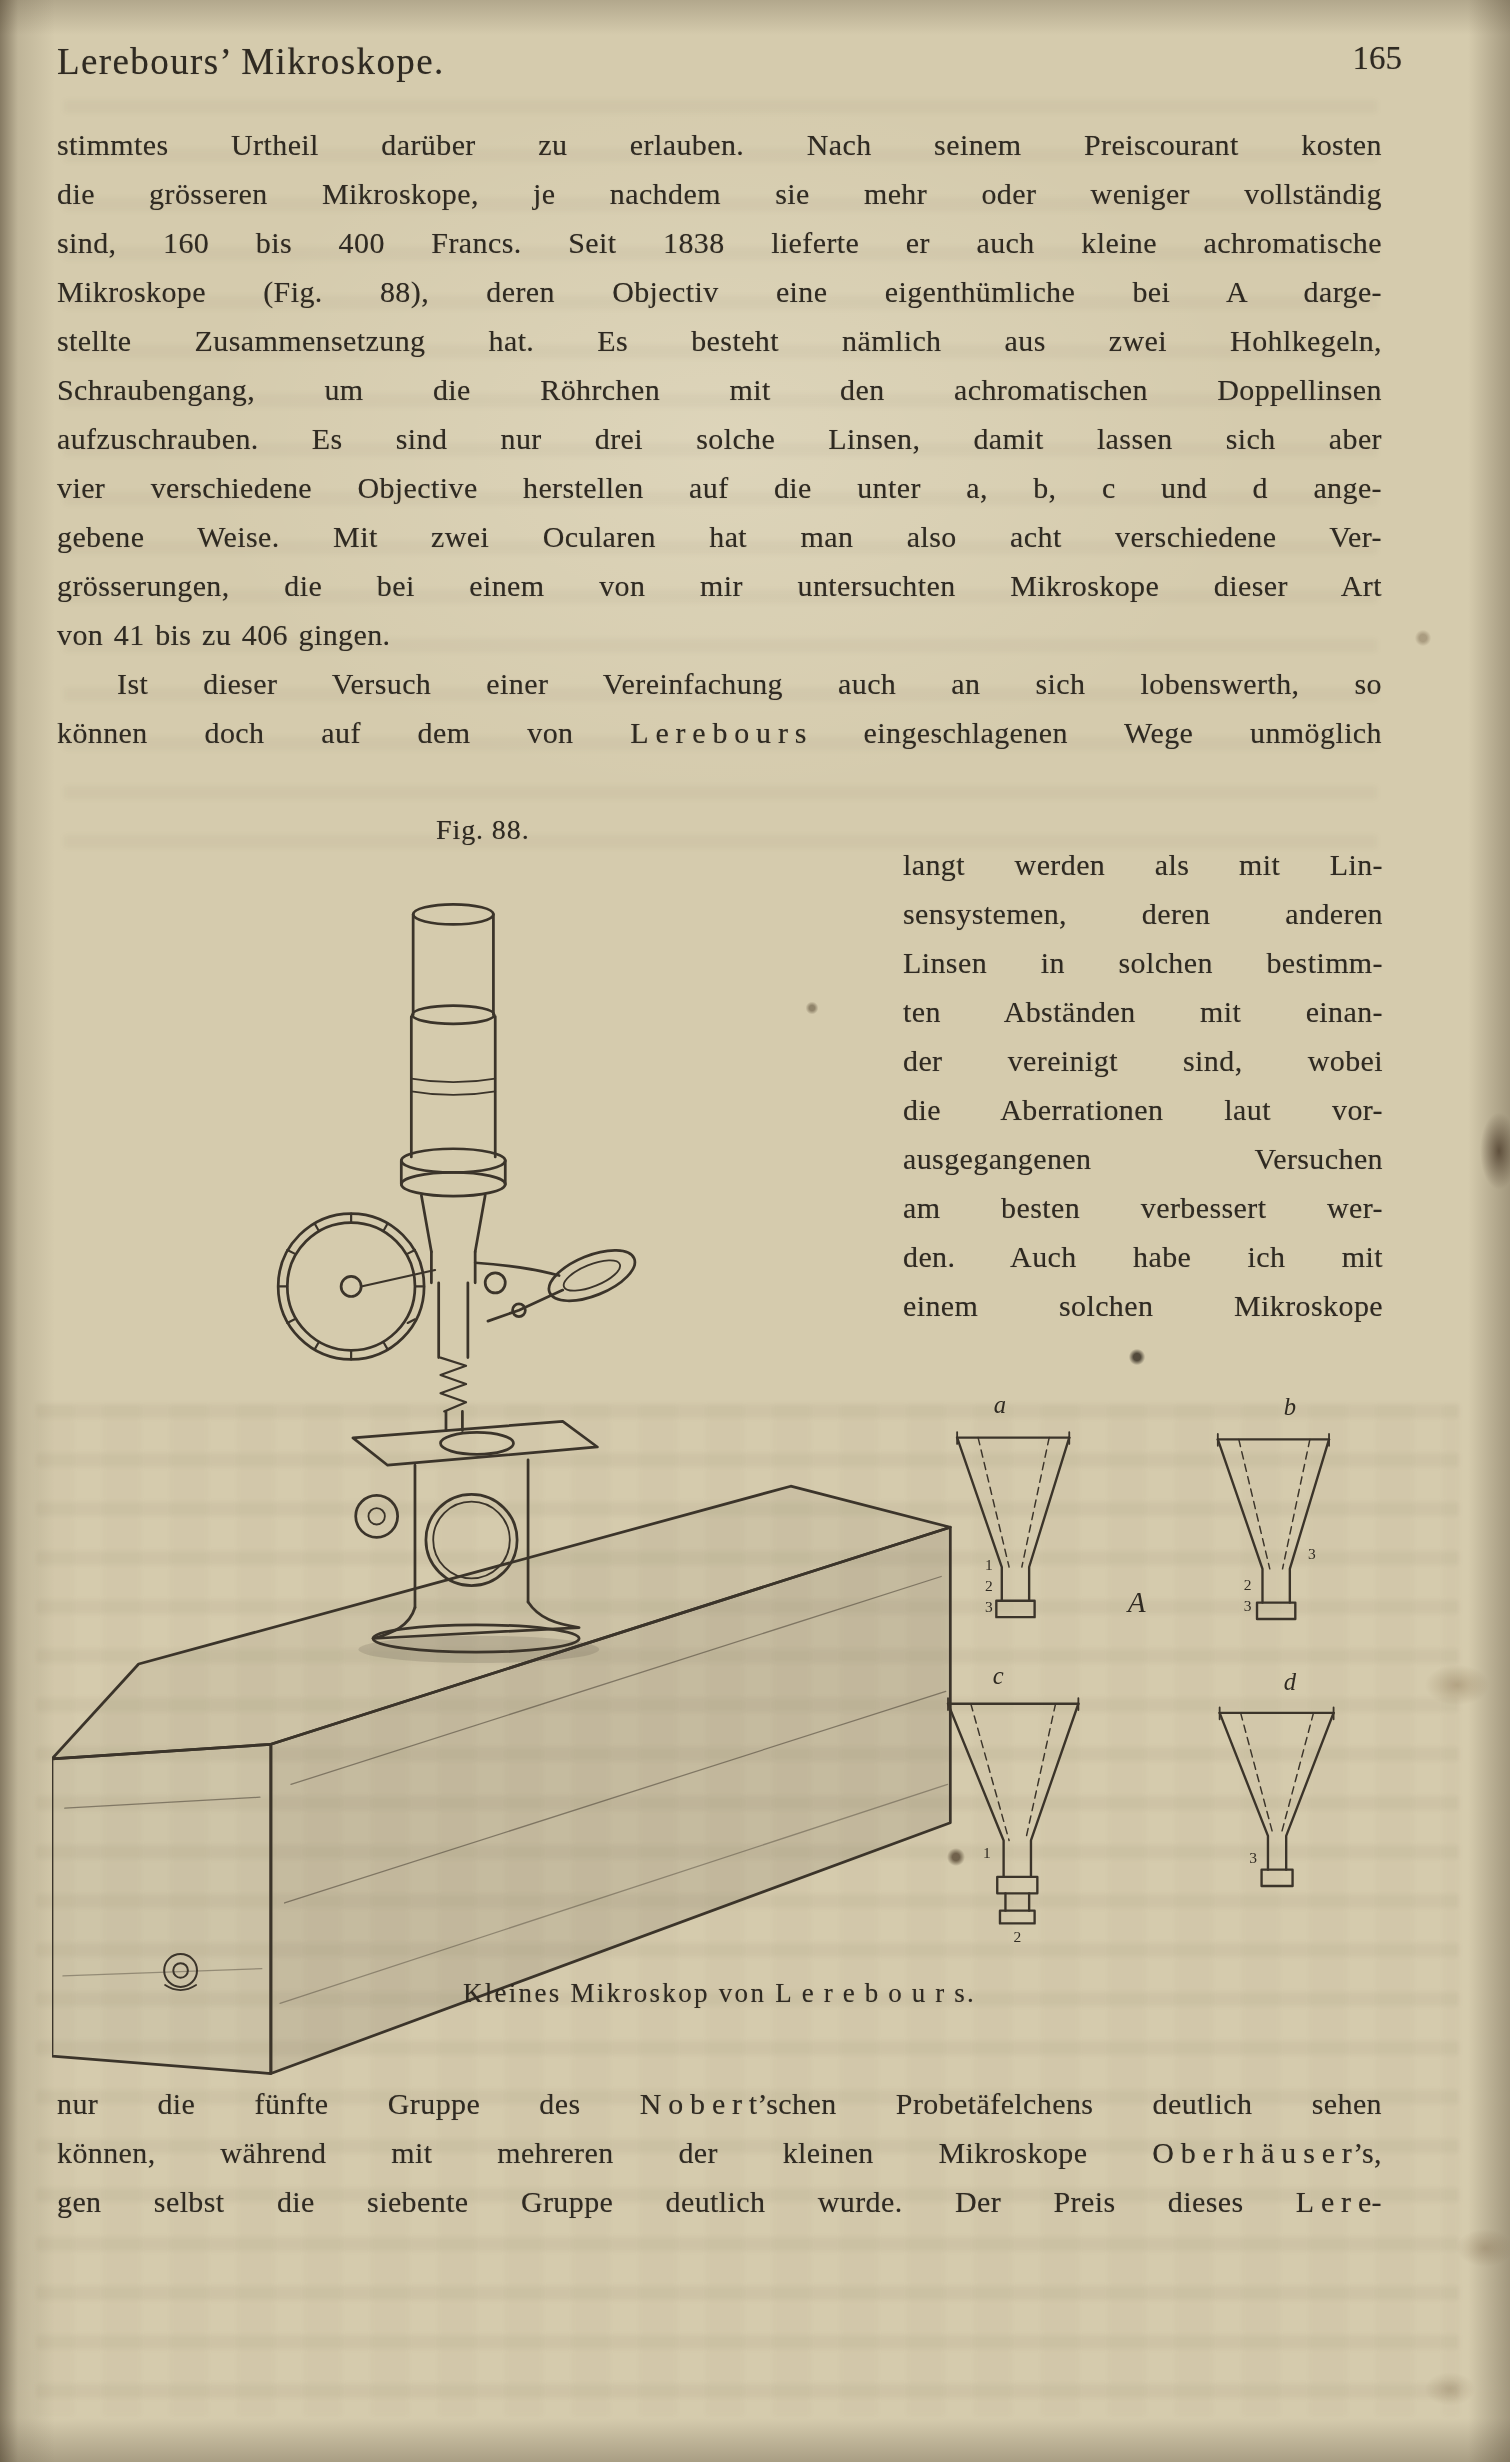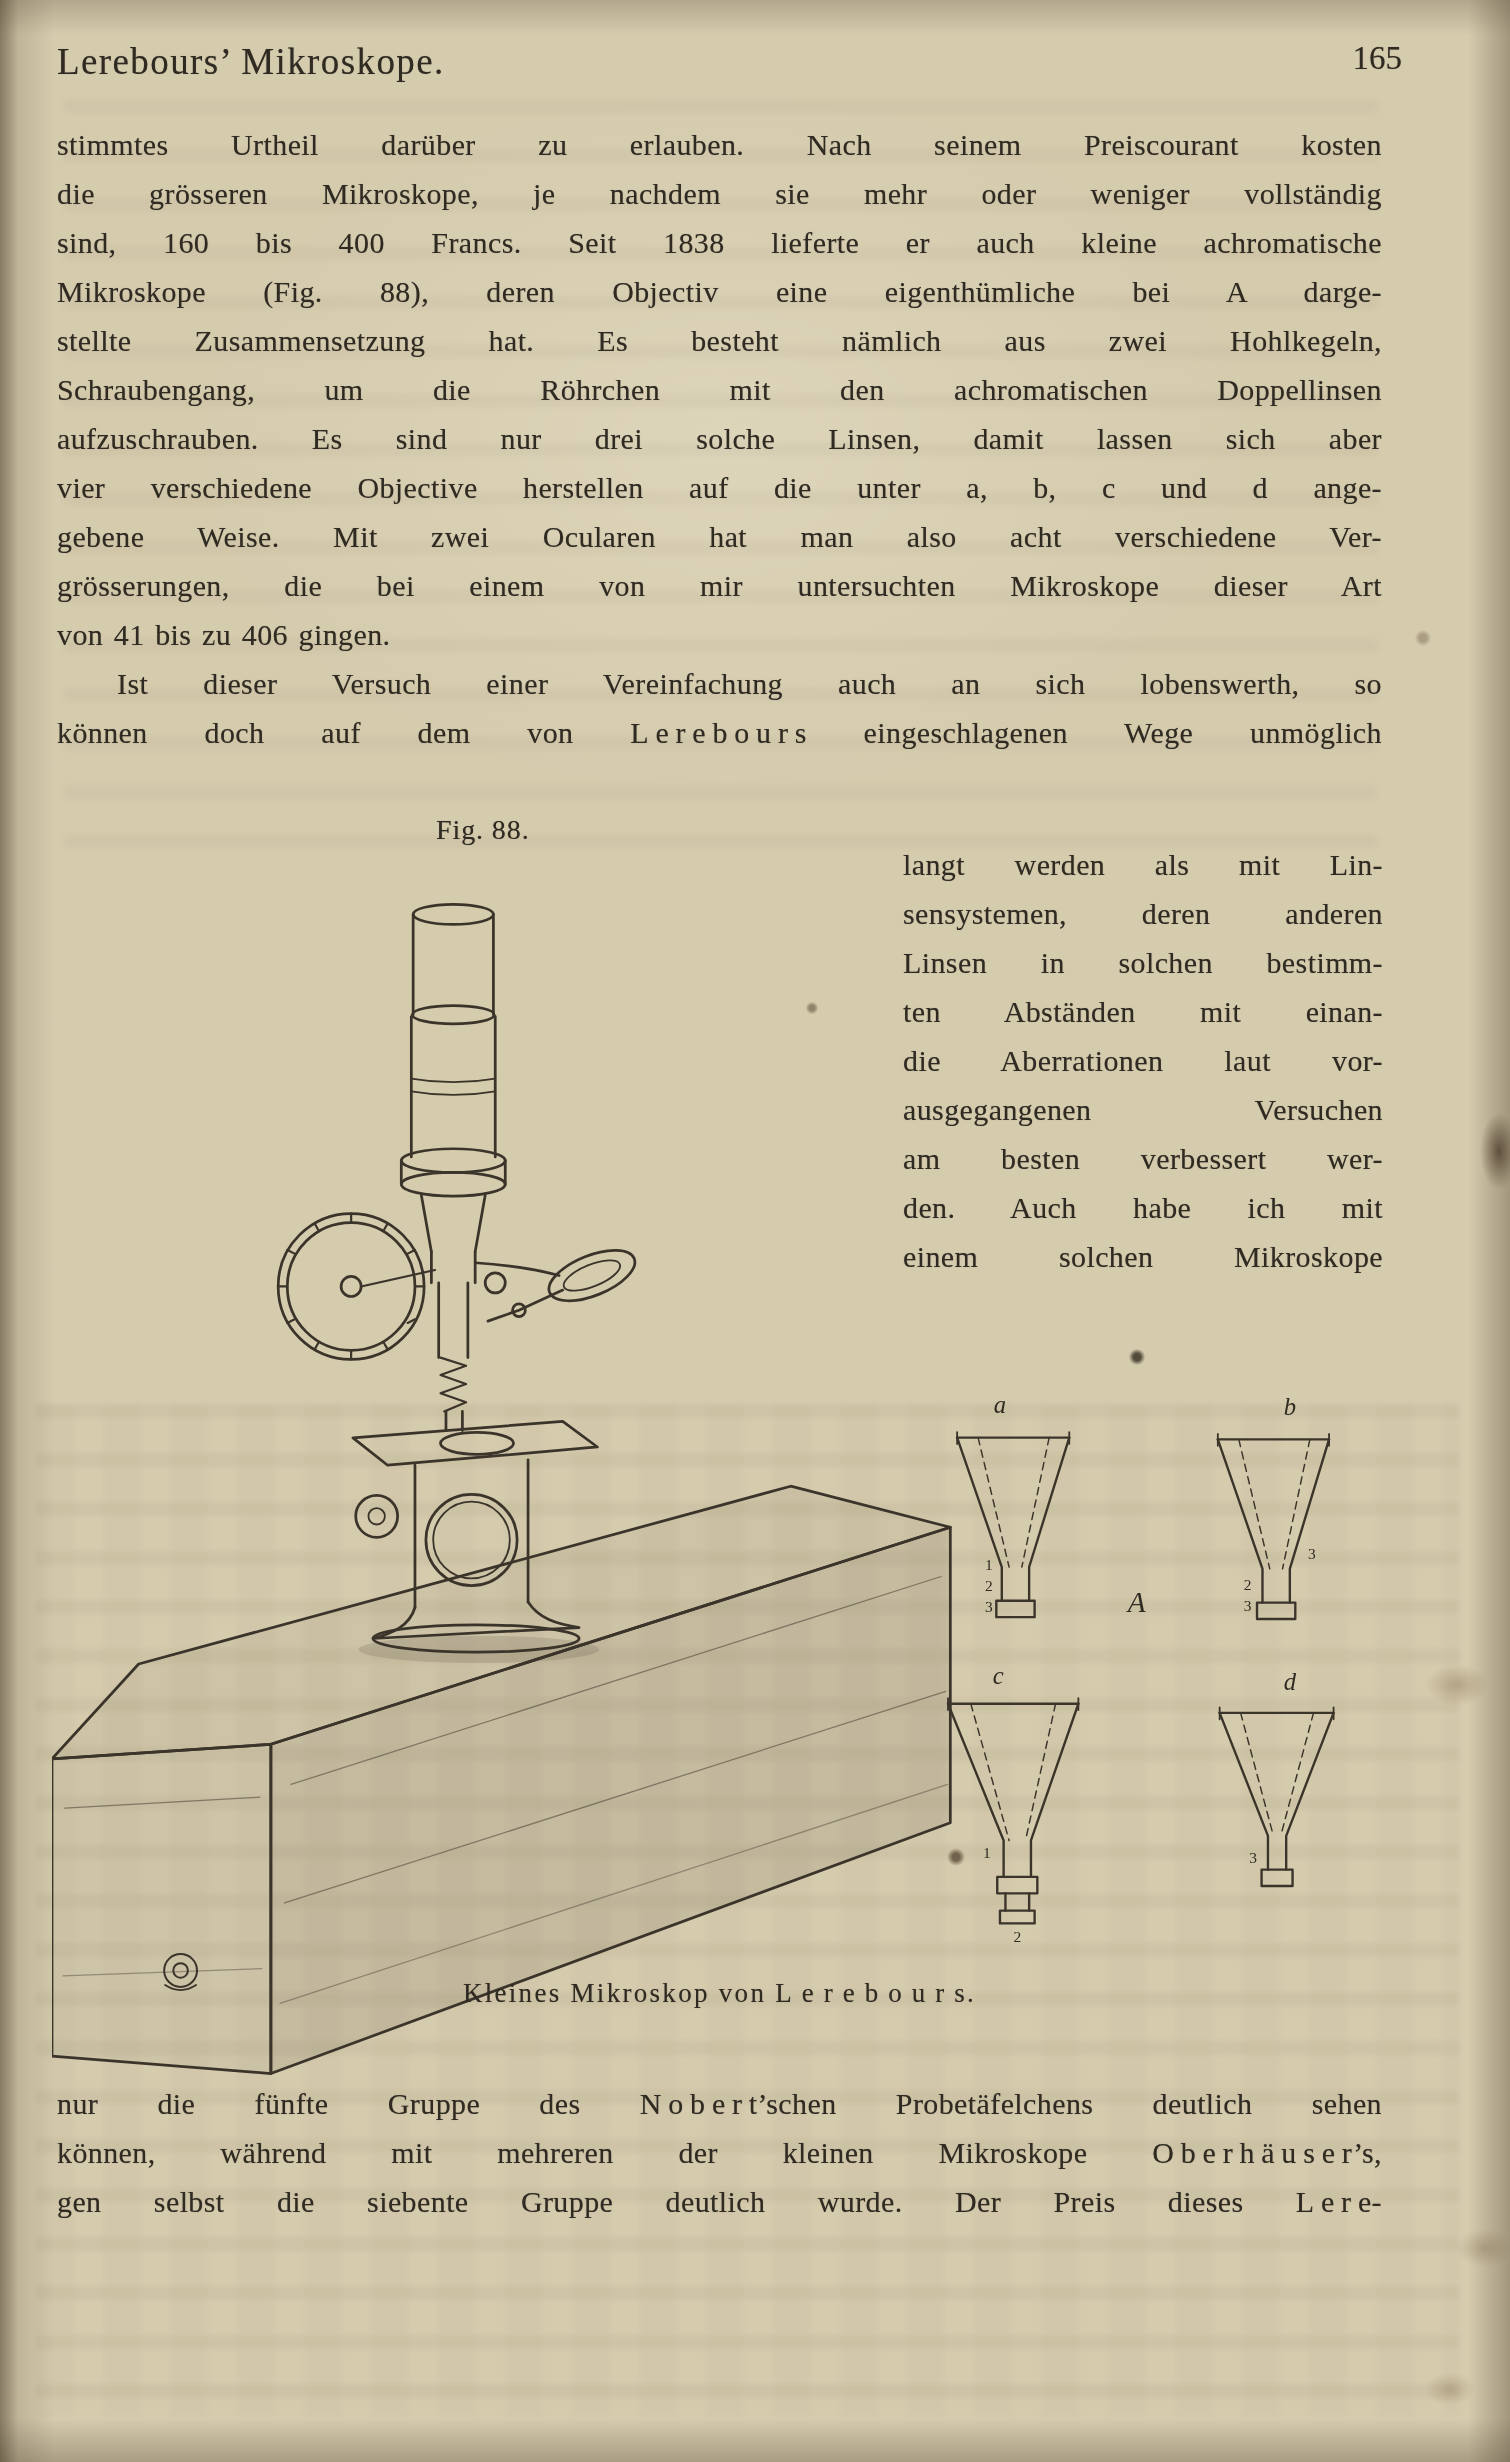--- a/index.html
+++ b/index.html
@@ -167,20 +167,21 @@
             <ellipse cx="465" cy="860" rx="113" ry="15"></ellipse>
           </g>
         </g>
       </svg>
 
       <div class="para side-text">
           <div class="tline">langt werden als mit Lin-</div>
           <div class="tline">sensystemen, deren anderen</div>
           <div class="tline">Linsen in solchen bestimm-</div>
           <div class="tline">ten Abständen mit einan-</div>
+          <div class="tline">der vereinigt sind, wobei</div>
           <div class="tline">die Aberrationen laut vor-</div>
           <div class="tline">ausgegangenen Versuchen</div>
           <div class="tline">am besten verbessert wer-</div>
           <div class="tline">den. Auch habe ich mit</div>
           <div class="tline">einem solchen Mikroskope</div>
         </div>
 
       <svg class="lens-svg" viewBox="0 0 565 625" width="515" height="570">
         <g stroke="#3b342a" fill="none" stroke-width="2.6" stroke-linecap="round" stroke-linejoin="round">
           <g>

